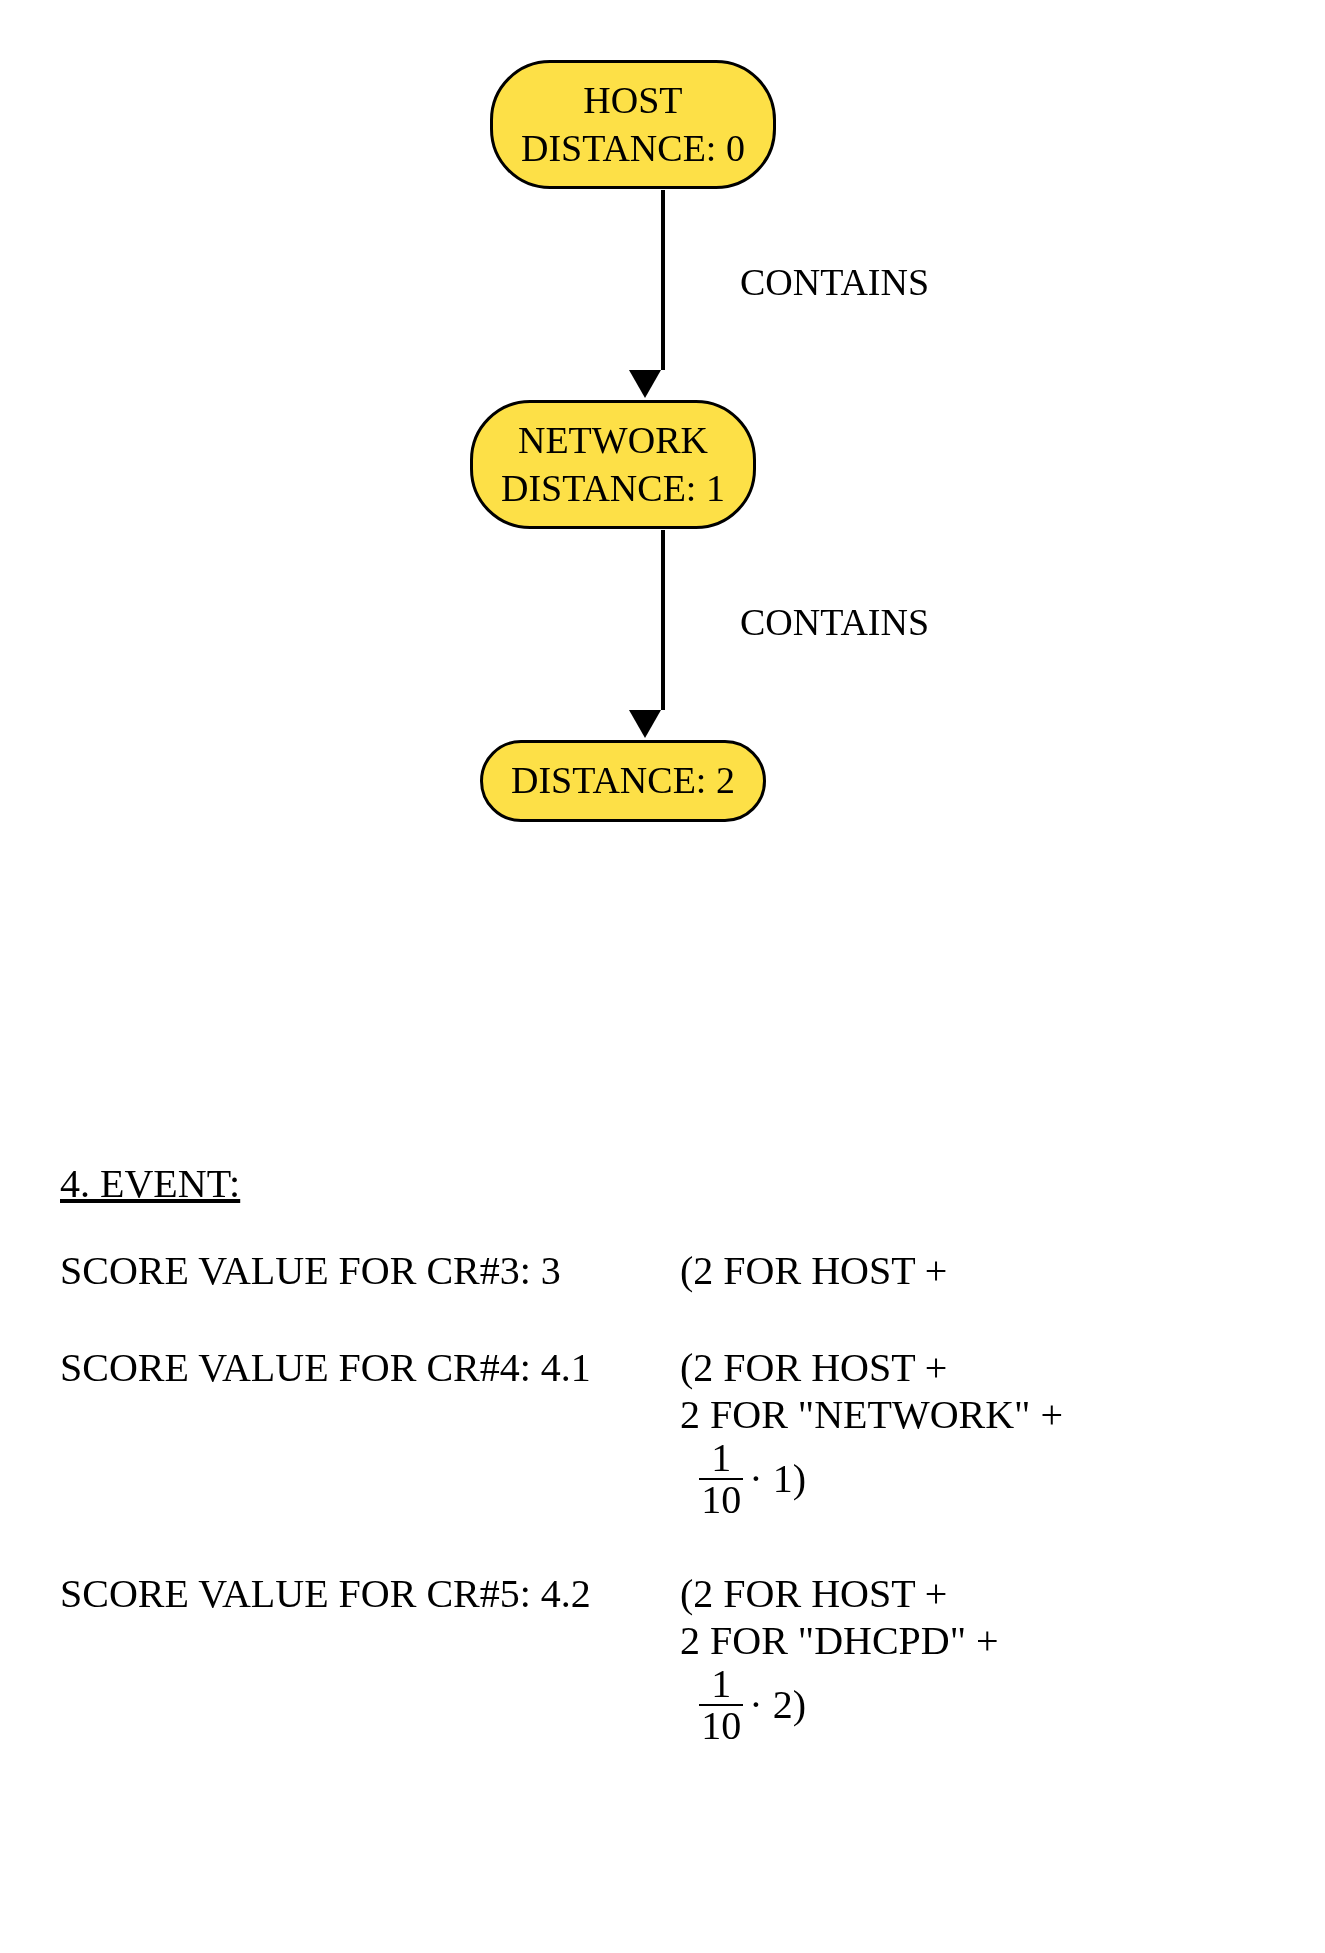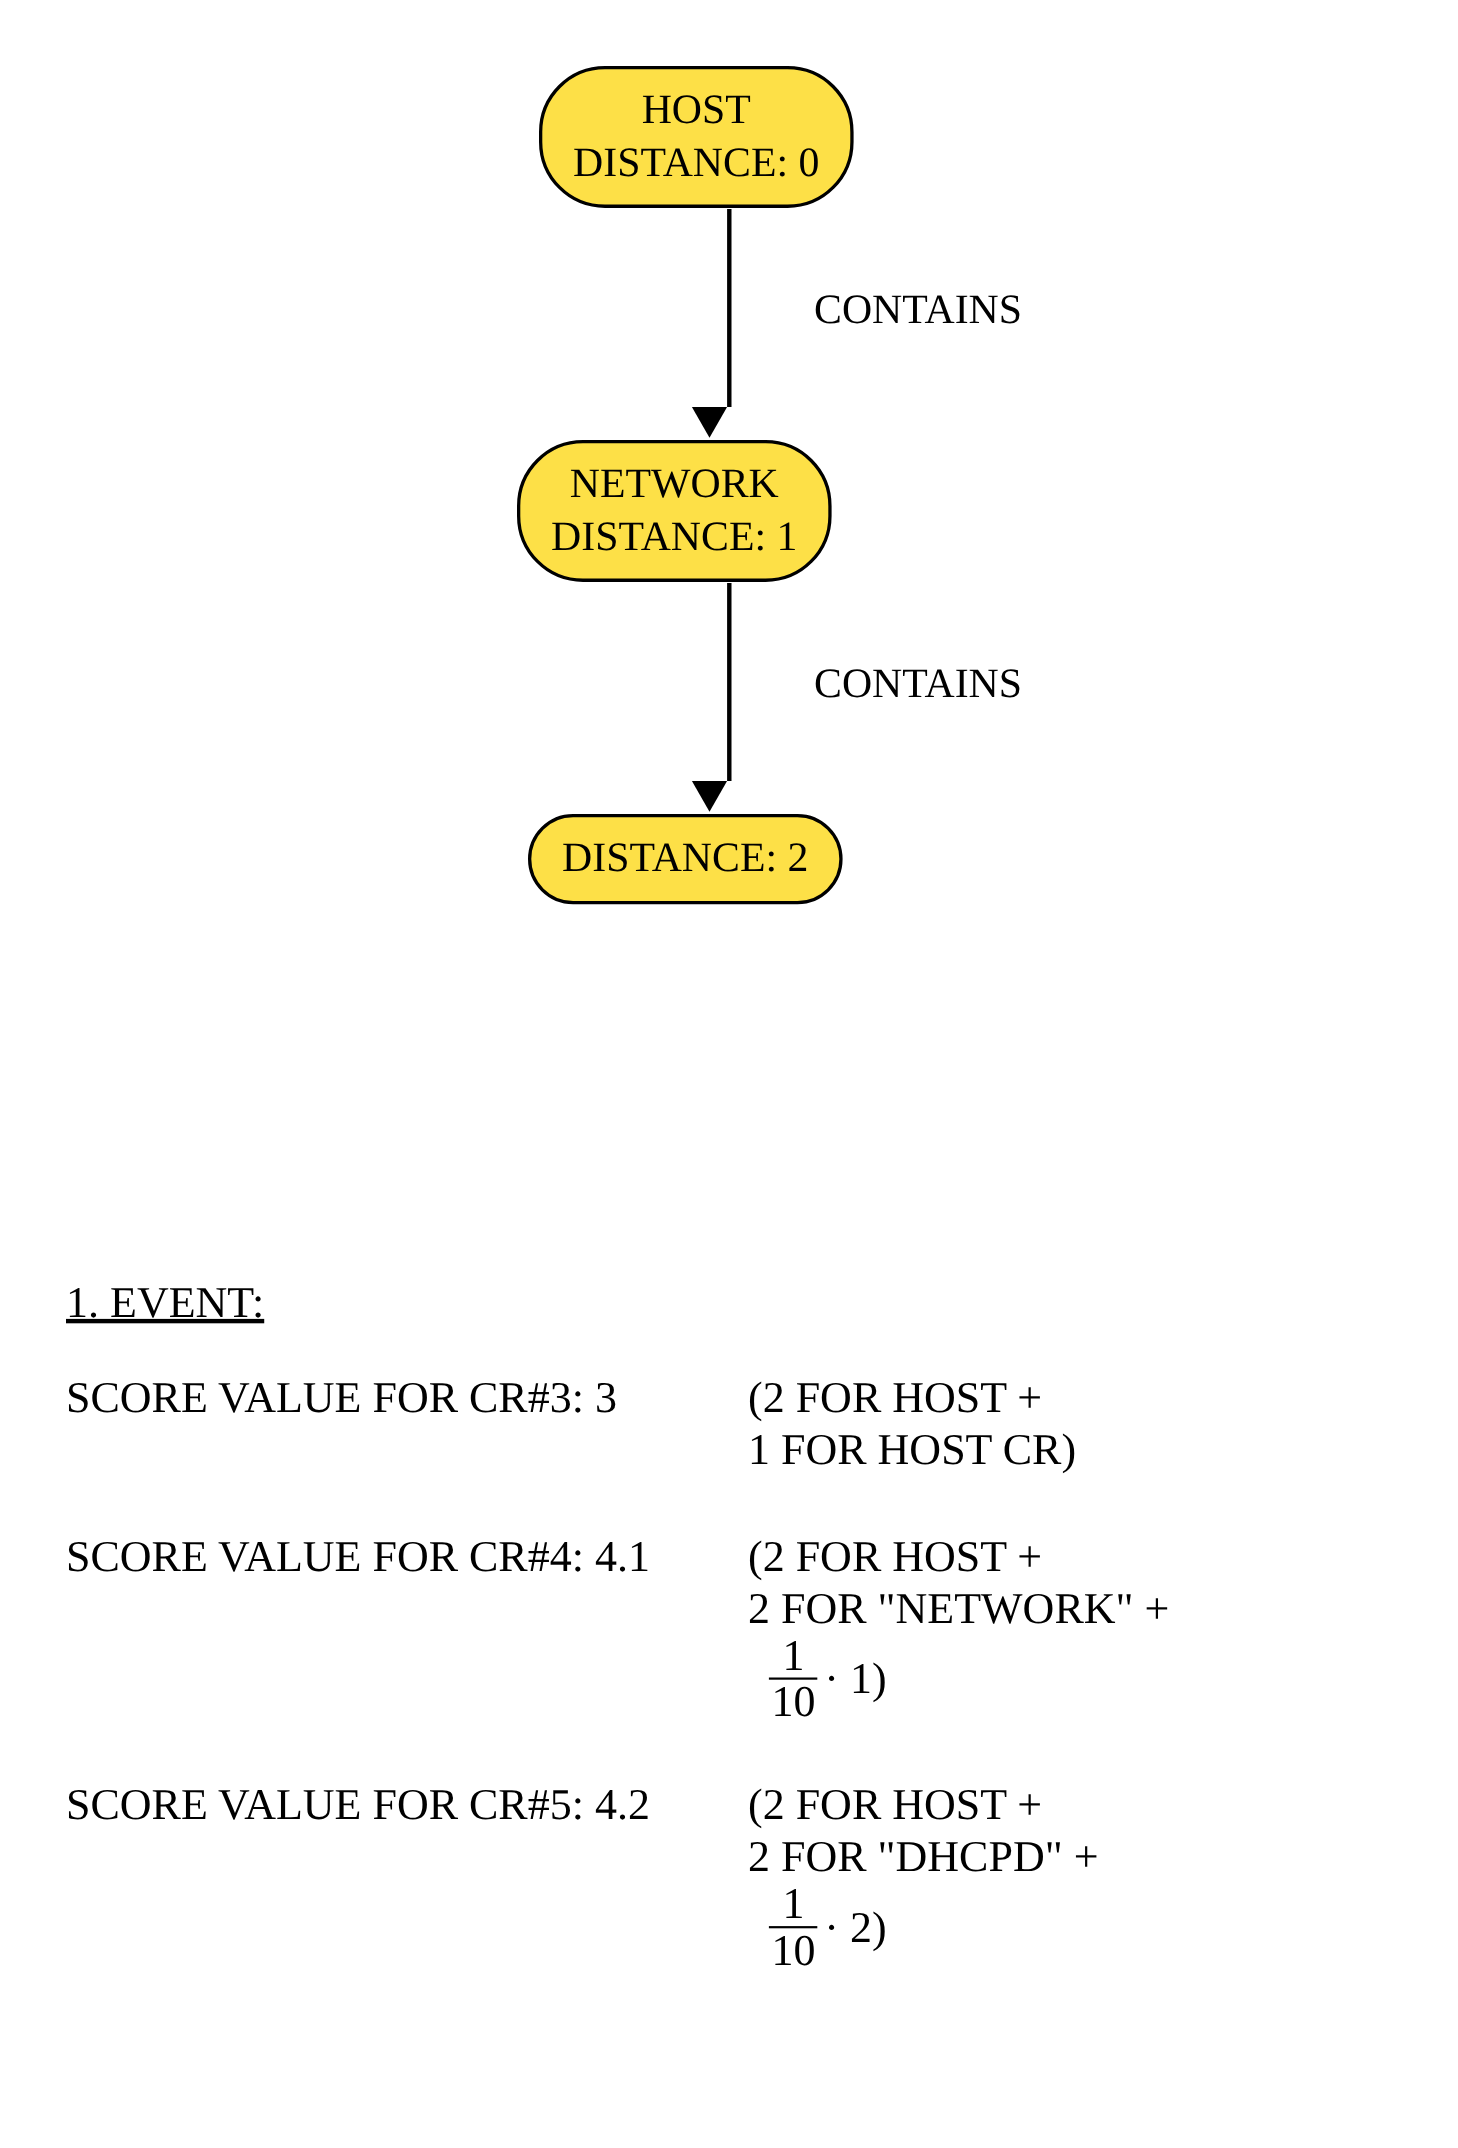--- a/index.html
+++ b/index.html
@@ -119,27 +119,26 @@
   <div class="arrow-head" style="top:650px; margin-left:-16px;"></div>
   <div class="edge-label" style="top:540px; left:740px;">CONTAINS</div>
 
   <div class="node" style="left:480px; top:680px;">
     <div>DISTANCE: 2</div>
   </div>
 
 </div>
 
 <div class="text-area">
-  <div class="heading">1. EVENT:</div>
+  <div class="heading">4. EVENT:</div>
 
   <div class="score-row">
     <div class="score-left">SCORE VALUE FOR CR#3: 3</div>
     <div class="score-right">
       <div>(2 FOR HOST +</div>
-      <div> 1 FOR HOST CR)</div>
     </div>
   </div>
 
   <div class="score-row">
     <div class="score-left">SCORE VALUE FOR CR#4: 4.1</div>
     <div class="score-right">
       <div>(2 FOR HOST +</div>
       <div> 2 FOR "NETWORK" +</div>
       <div class="formula-line">
         <span style="opacity:0;">(</span>

